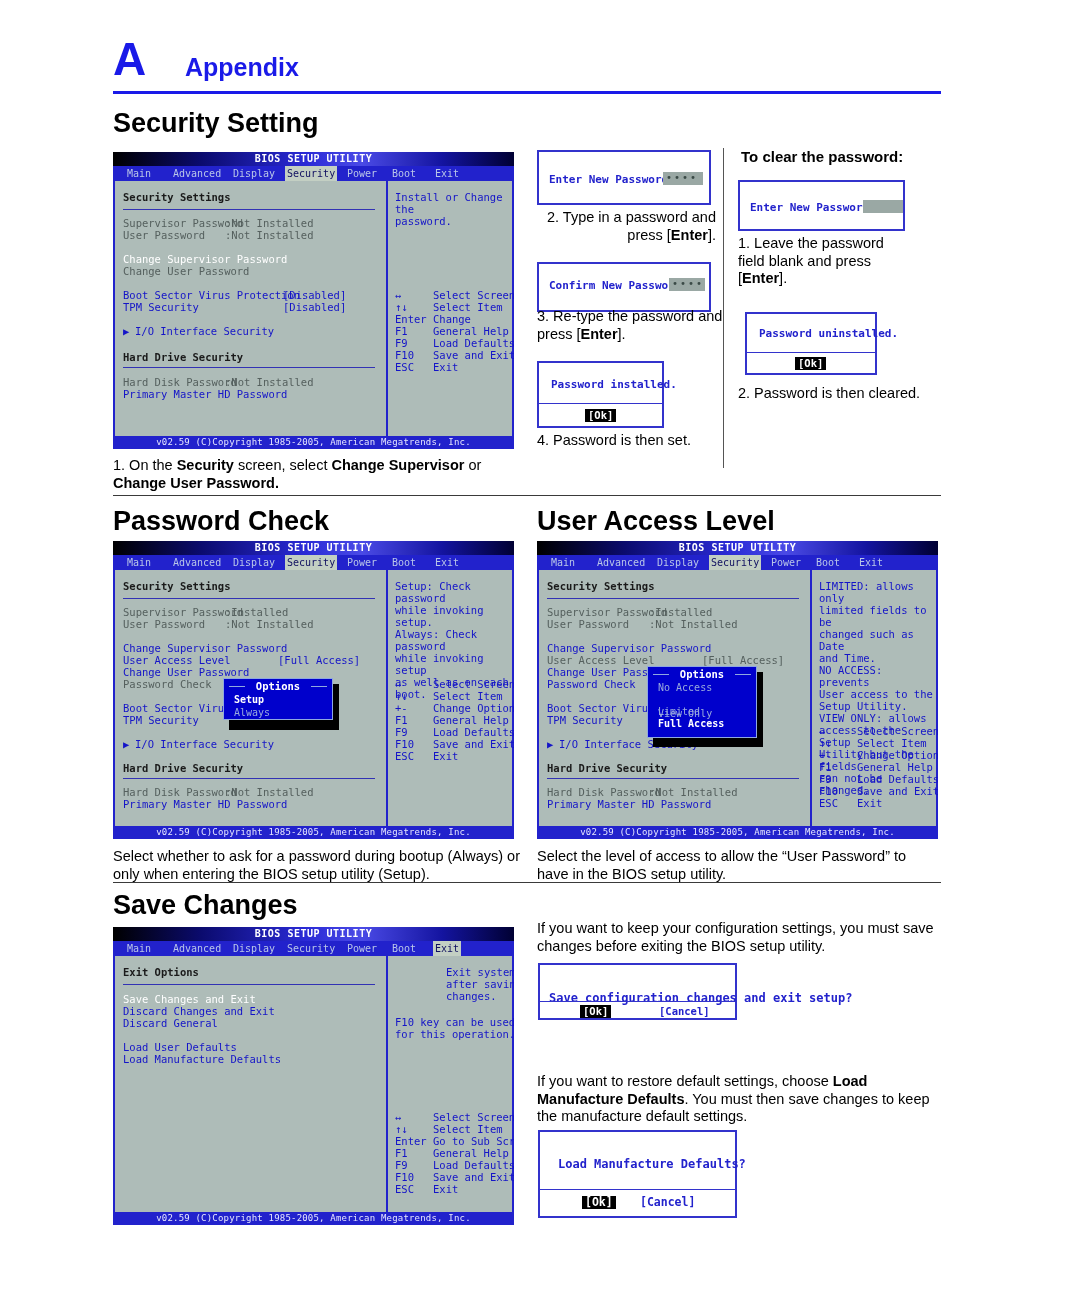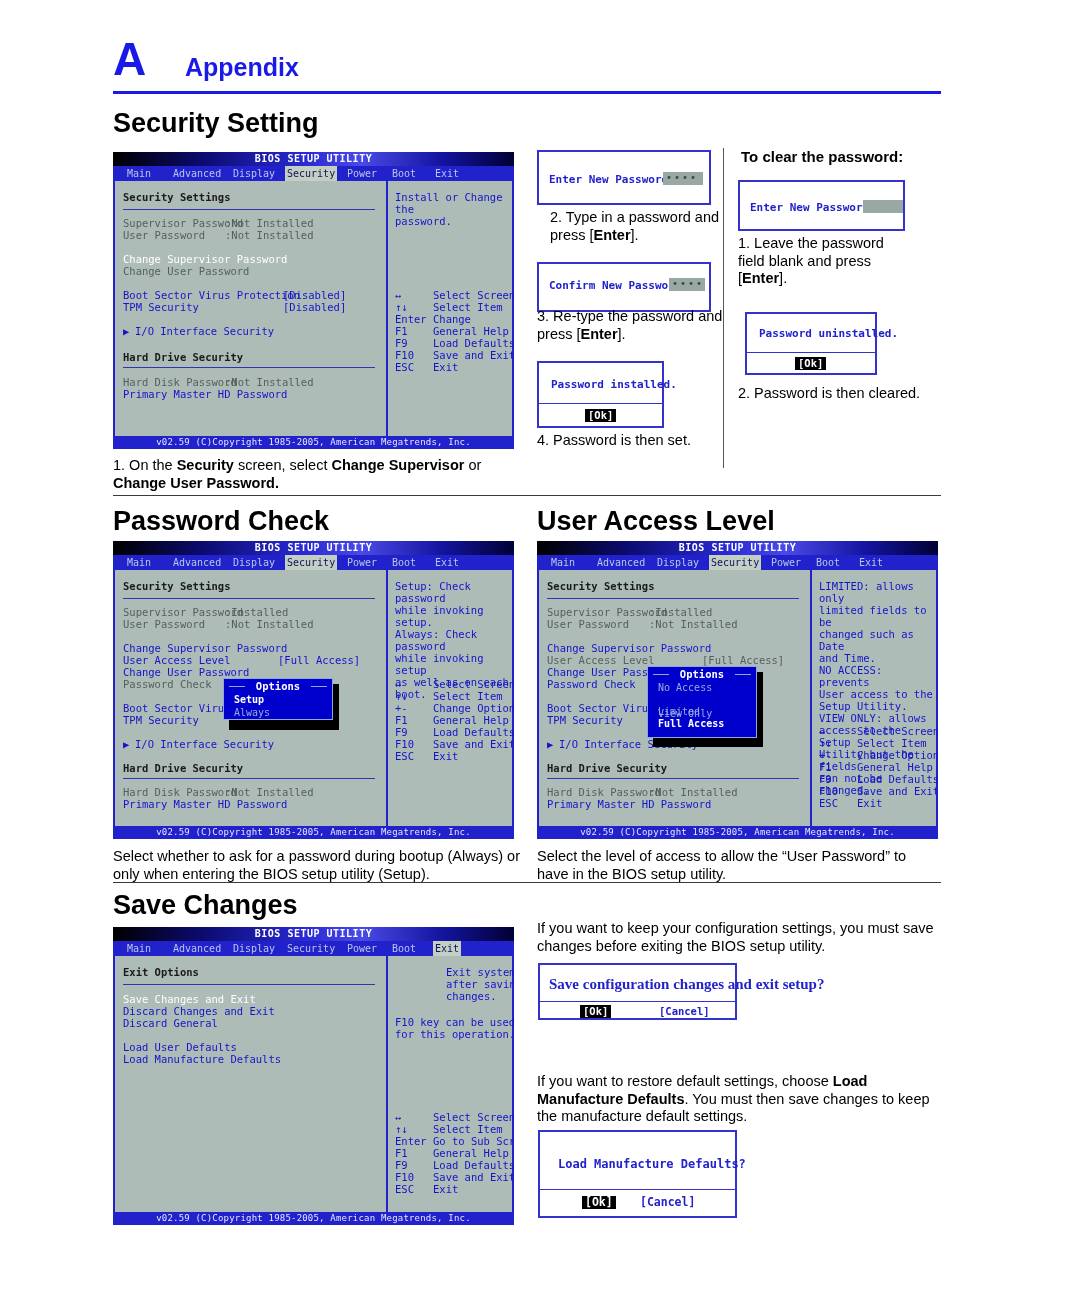--- a/index.html
+++ b/index.html
@@ -232,21 +232,21 @@
   <div class="para" style="left:113px; top:457px; width:410px;">1. On the <b>Security</b> screen, select <b>Change Supervisor</b> or <b>Change User Password.</b></div>
 
   <div class="vdivider" style="left:723px; top:148px; height:320px;"></div>
 
   <div class="dlg" style="left:537px; top:150px; width:174px; height:55px;">
     <div class="dtext" style="left:10px; top:21px;">Enter New Password</div>
     <div class="dfield" style="left:124px; top:20px; width:40px; height:13px;">
       <span>••••</span>
     </div>
   </div>
-  <div class="para" style="left:550px; top:209px; width:185px;">2. Type in a password and press [<b>Enter</b>].</div>
+  <div class="para" style="left:531px; top:209px; width:185px;text-align:right;">2. Type in a password and press [<b>Enter</b>].</div>
 
   <div class="dlg" style="left:537px; top:262px; width:174px; height:50px;">
     <div class="dtext" style="left:10px; top:15px;">Confirm New Password</div>
     <div class="dfield" style="left:130px; top:14px; width:36px; height:13px;">
       <span>••••</span>
     </div>
   </div>
   <div class="para" style="left:537px; top:308px; width:190px;">3. Re-type the password and press [<b>Enter</b>].</div>
 
   <div class="dlg" style="left:537px; top:361px; width:127px; height:67px;">
@@ -494,21 +494,21 @@
       <div class="bt blue" style="left:318px; top:215px;">Save and Exit</div>
       <div class="bt blue" style="left:280px; top:227px;">ESC</div>
       <div class="bt blue" style="left:318px; top:227px;">Exit</div>
     </div>
     <div class="bios-statusbar">v02.59 (C)Copyright 1985-2005, American Megatrends, Inc.</div>
   </div>
 
   <div class="para" style="left:537px; top:920px; width:400px;">If you want to keep your configuration settings, you must save changes before exiting the BIOS setup utility.</div>
 
   <div class="dlg" style="left:538px; top:963px; width:199px; height:57px;">
-    <div class="dtext" style="left:9px; top:13px; font-size:15px;font-family:Liberation Serif, serif;">Save configuration changes and exit setup?</div>
+    <div class="dtext" style="left:9px; top:27px; font-size:12px;">Save configuration changes and exit setup?</div>
     <div class="dsep" style="top:36px;"></div>
     <div class="btn-ok" style="left:40px; top:40px;">[Ok]</div>
     <div class="btn-cancel" style="left:116px; top:40px;">[Cancel]</div>
   </div>
 
   <div class="para" style="left:537px; top:1073px; width:405px;">If you want to restore default settings, choose <b>Load Manufacture Defaults</b>. You must then save changes to keep the manufacture default settings.</div>
 
   <div class="dlg" style="left:538px; top:1130px; width:199px; height:88px;padding-left:23px;">
     <div class="dtext" style="left:18px; top:26px; font-size:12px;">Load Manufacture Defaults?</div>
     <div class="dsep" style="top:57px;"></div>

